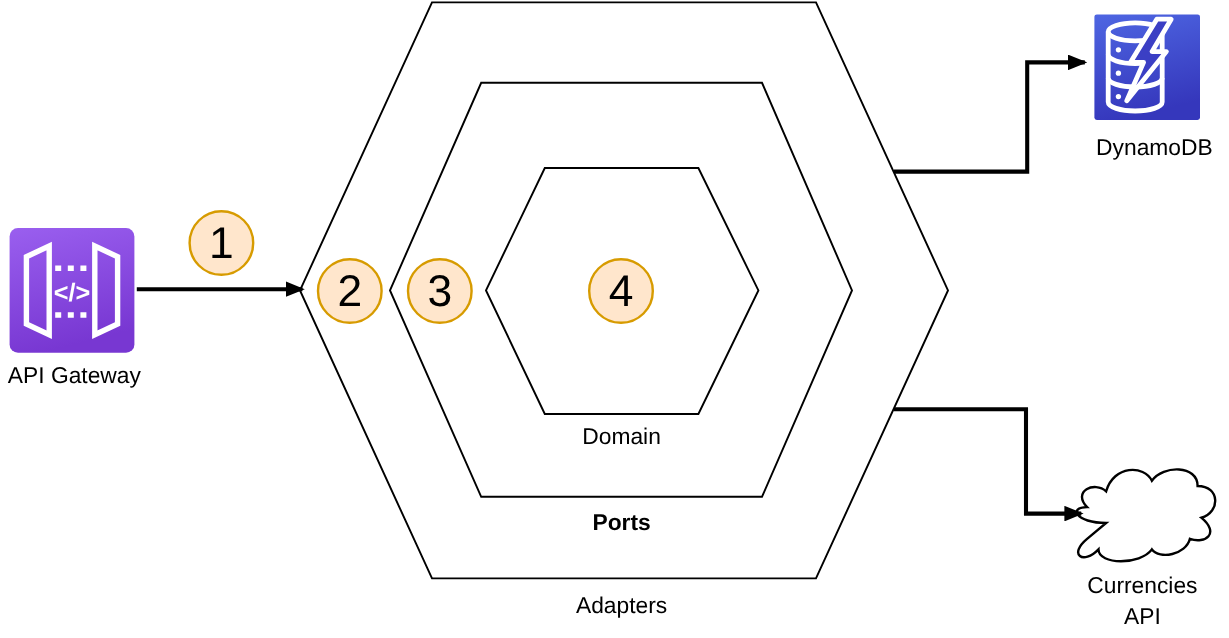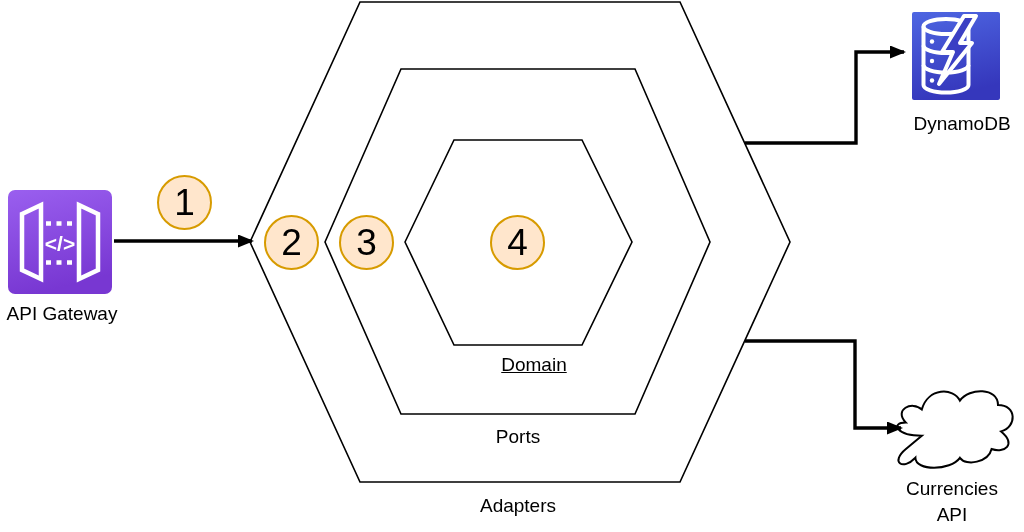--- a/index.html
+++ b/index.html
@@ -26,22 +26,22 @@
     display:flex;align-items:center;justify-content:center;
     font-size:37px;color:#000;
   }
   #step-1{left:157px;top:175px;}
   #step-2{left:264px;top:215px;}
   #step-3{left:339px;top:215px;}
   #step-4{left:490px;top:215px;}
   #api-gateway-label{left:-10px;top:301px;width:144px;}
   #dynamodb-label{left:886px;top:111px;width:152px;}
   #currencies-api-label{left:877px;top:476px;width:150px;}
-  #domain-label{left:474px;top:352px;width:120px;text-decoration:underline;}
-  #ports-label{left:458px;top:424px;width:120px;}
+  #domain-label{left:458px;top:352px;width:120px;}
+  #ports-label{left:458px;top:424px;width:120px;font-weight:bold;}
   #adapters-label{left:458px;top:493px;width:120px;text-align:center;}
 </style>
 </head>
 <body>
 
 <div class="stage">
 
   <svg class="layer" viewBox="0 0 1024 532">
     <defs>
       <linearGradient id="grad-purple" x1="0" y1="0" x2="0.25" y2="1">

